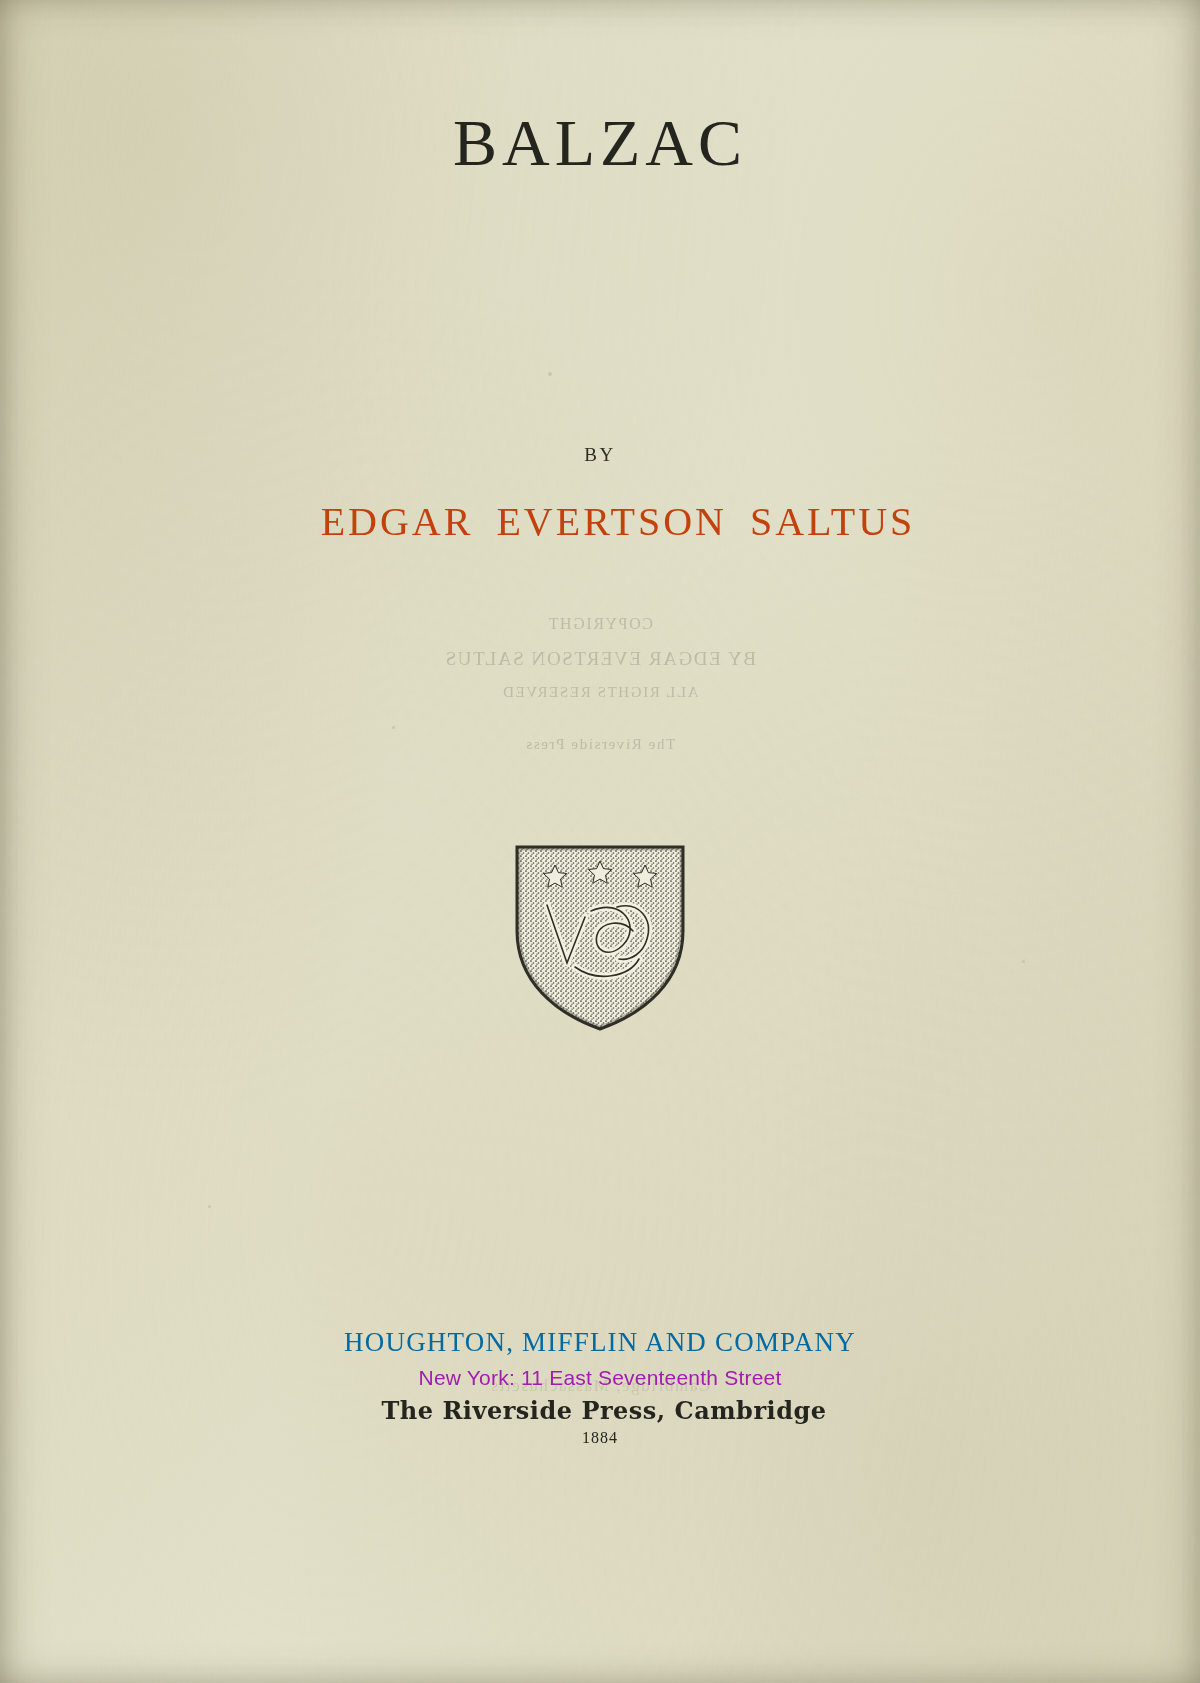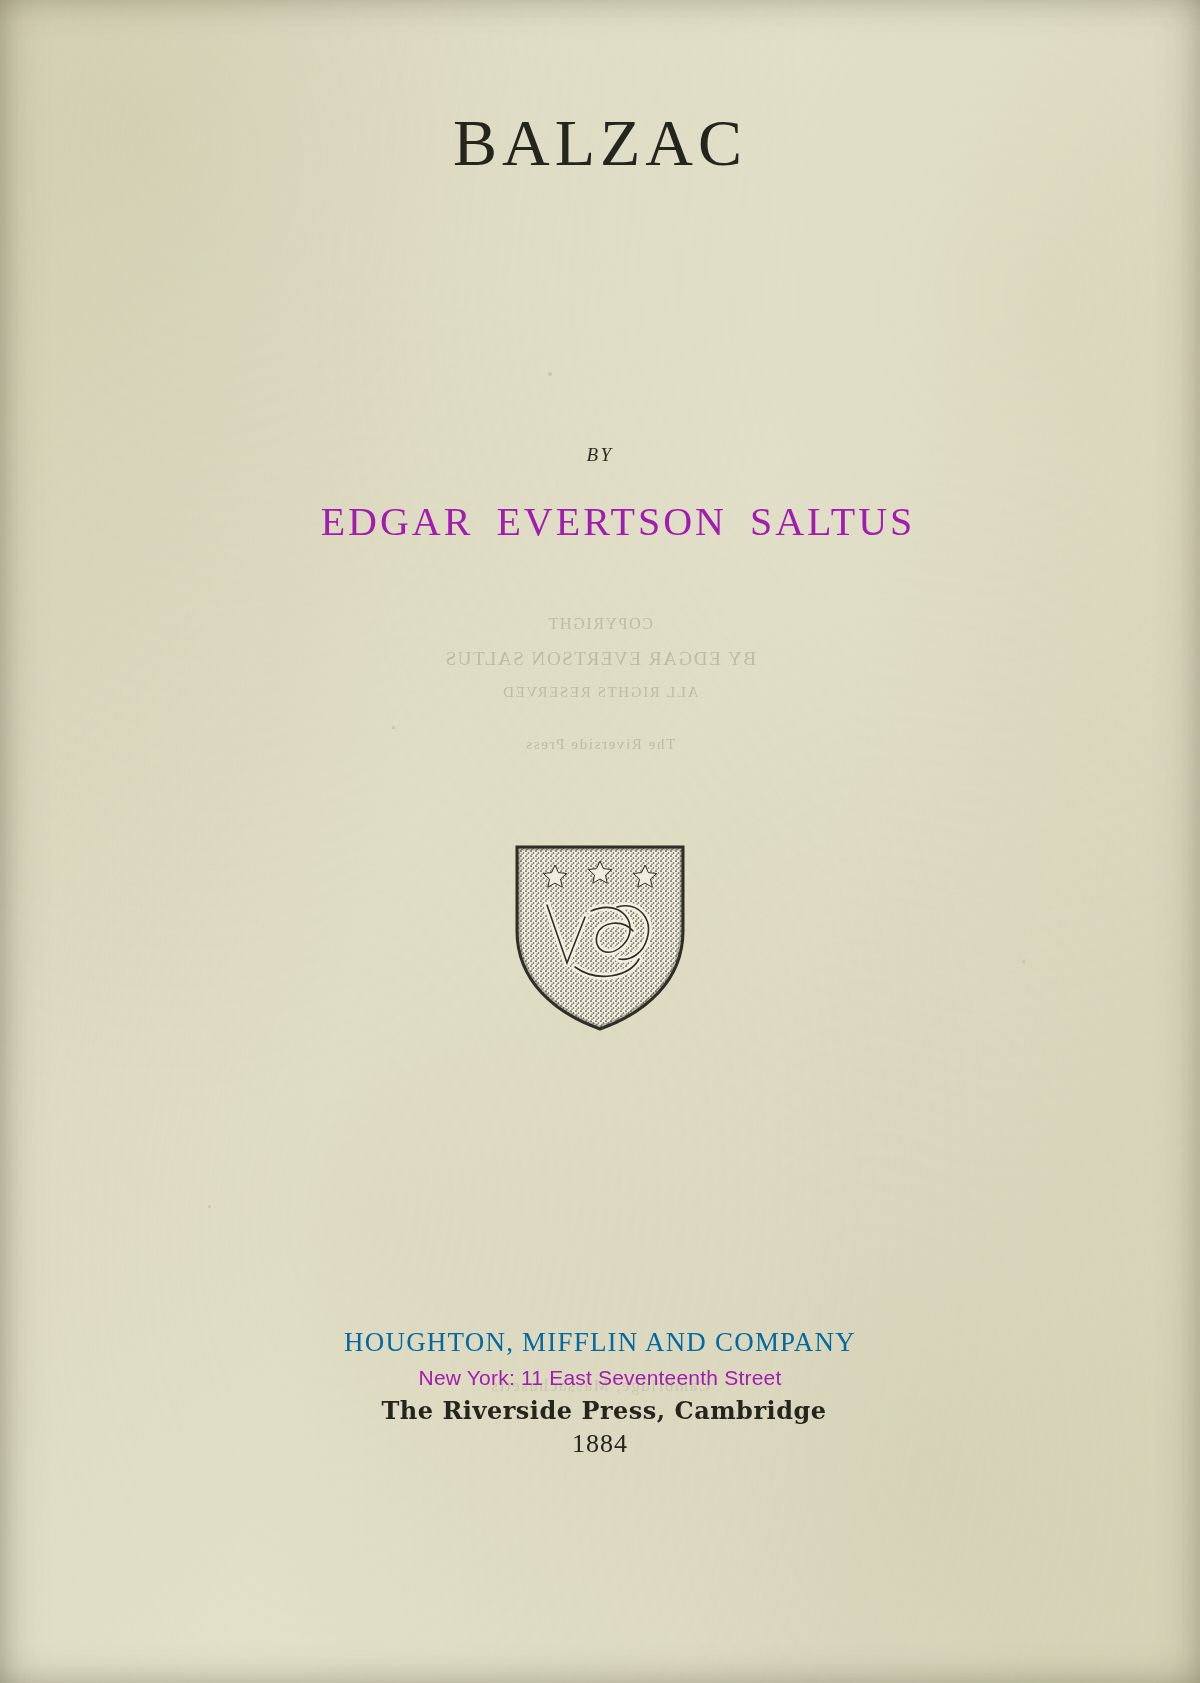--- a/index.html
+++ b/index.html
@@ -61,32 +61,31 @@
 
   .byline {
     position: absolute;
     top: 444px;
     left: 0;
     right: 0;
     text-align: center;
     font-size: 19px;
     letter-spacing: 2.5px;
     color: #2e2e26;
-    font-style: italic;
   }
 
   .author {
     position: absolute;
     top: 498px;
     left: 0;
     right: 0;
     text-align: center;
     font-size: 40px;
     letter-spacing: 3px;
-    color: #a21caf;
+    color: #c2410c;
     word-spacing: 10px;
     margin-left: 36px;
   }
 
   
   .showthrough {
     position: absolute;
     left: 0;
     right: 0;
     text-align: center;
@@ -141,21 +140,21 @@
     top: 1396px;
     font-size: 24px;
     font-family: "DejaVu Serif", serif;
     font-weight: 700;
     letter-spacing: 0.5px;
     color: #25251f;
     margin-left: 8px;
   }
   .imprint-year {
     top: 1429px;
-    font-size: 26px;
+    font-size: 16px;
     letter-spacing: 1px;
     color: #25251f;
   }
 
   .speck {
     position: absolute;
     background: #b9b49a;
     border-radius: 50%;
     opacity: 0.55;
     pointer-events: none;

